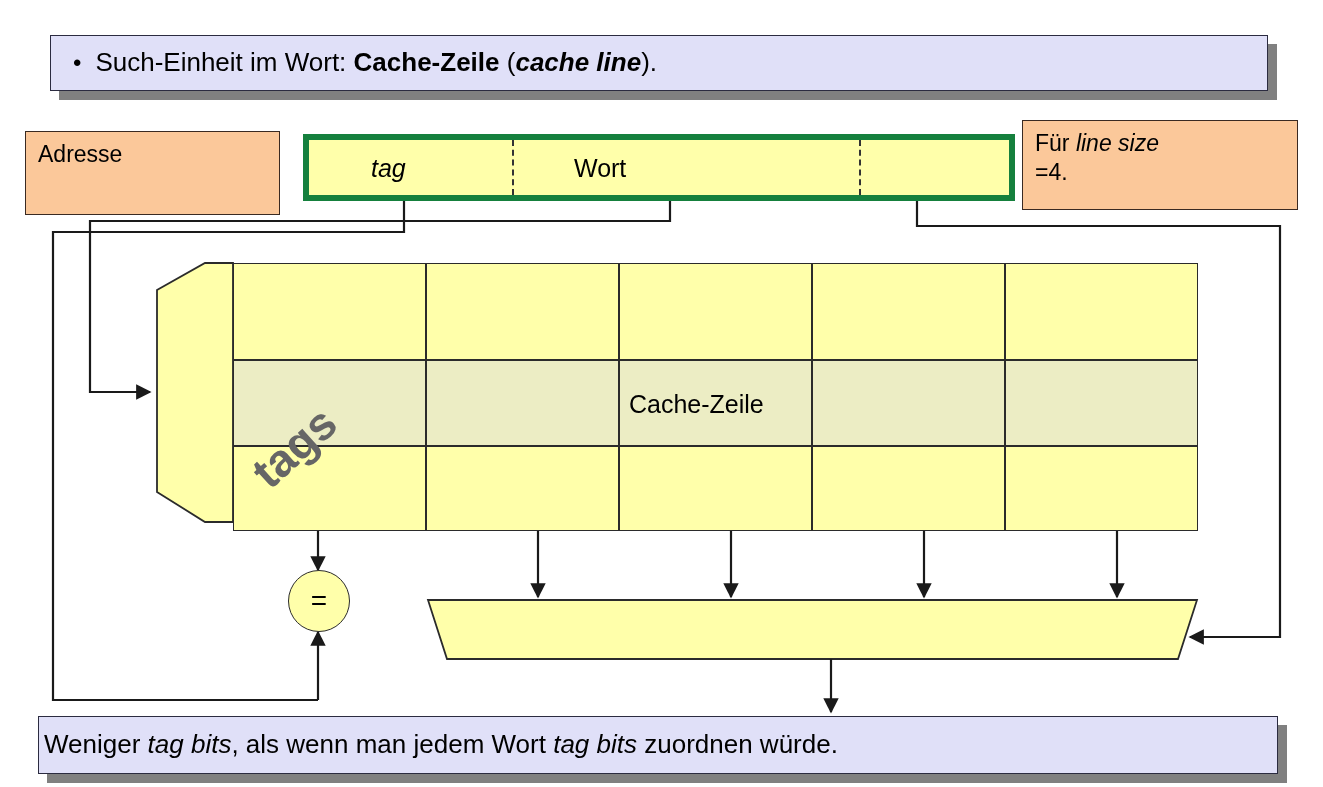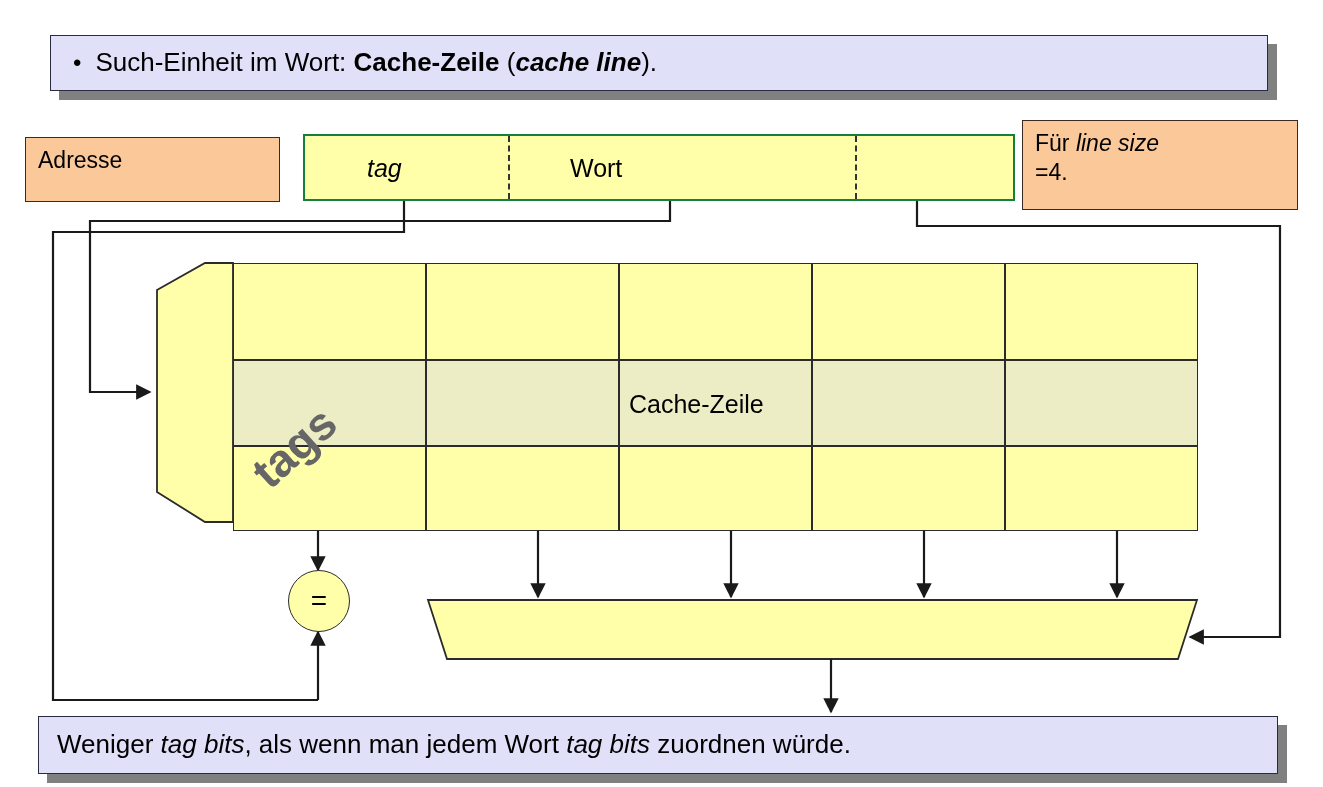--- a/index.html
+++ b/index.html
@@ -57,21 +57,21 @@
   }
   .orange-box .ob-pad {
     padding: 8px 12px;
     line-height: 1.25;
   }
 
   
   #address-bar {
     position: absolute;
     background: #ffffaa;
-    border: 2px solid #15803d;
+    border: 6px solid #15803d;
     box-sizing: border-box;
   }
   .addr-divider {
     position: absolute;
     top: 0;
     bottom: 0;
     width: 0;
     border-left: 2px dashed #333;
   }
   .addr-label {
@@ -138,21 +138,21 @@
 
 <div id="stage">
 
   <div class="banner" id="top-banner" style="left:50px; top:35px; width:1218px; height:56px;">
     <div class="bullet-row">
       <span class="bullet-dot">•</span>
       <span class="banner-text"><span>Such-Einheit im Wort: </span><b class="b">Cache-Zeile</b><span> (</span><b class="b"><em class="i">cache line</em></b><span>).</span></span>
     </div>
   </div>
 
-  <div class="orange-box" id="adresse-box" style="left:25px; top:137px; width:255px; height:65px;">
+  <div class="orange-box" id="adresse-box" style="left:25px; top:131px; width:255px; height:84px;">
     <div class="ob-pad">Adresse</div>
   </div>
 
   <div id="address-bar" style="left:303px; top:134px; width:712px; height:67px;">
     <div class="addr-divider" style="left:203px;"></div>
     <div class="addr-divider" style="left:550px;"></div>
     <div class="addr-label" style="left:62px;"><em class="i">tag</em></div>
     <div class="addr-label" style="left:265px;">Wort</div>
     <div class="addr-label" style="left:600px;"></div>
   </div>
@@ -212,16 +212,16 @@
 
   <div class="cell-label" style="left:629px; top:390px;">Cache-Zeile</div>
 
   <div id="tags-label" style="left:277px; top:445px;">tags</div>
 
   <div id="comparator" style="left:288px; top:570px; width:62px; height:62px;">
     <span>=</span>
   </div>
 
   <div class="banner" id="bottom-banner" style="left:38px; top:716px; width:1240px; height:58px;">
-    <span class="banner-text" style="padding-left:18px;"><span>Weniger </span><em class="i">tag bits</em><span>, als wenn man jedem Wort </span><em class="i">tag bits</em><span> zuordnen würde.</span></span>
+    <span class="banner-text" style="padding-left:5px;"><span>Weniger </span><em class="i">tag bits</em><span>, als wenn man jedem Wort </span><em class="i">tag bits</em><span> zuordnen würde.</span></span>
   </div>
 
 </div>
 
 </body></html>

